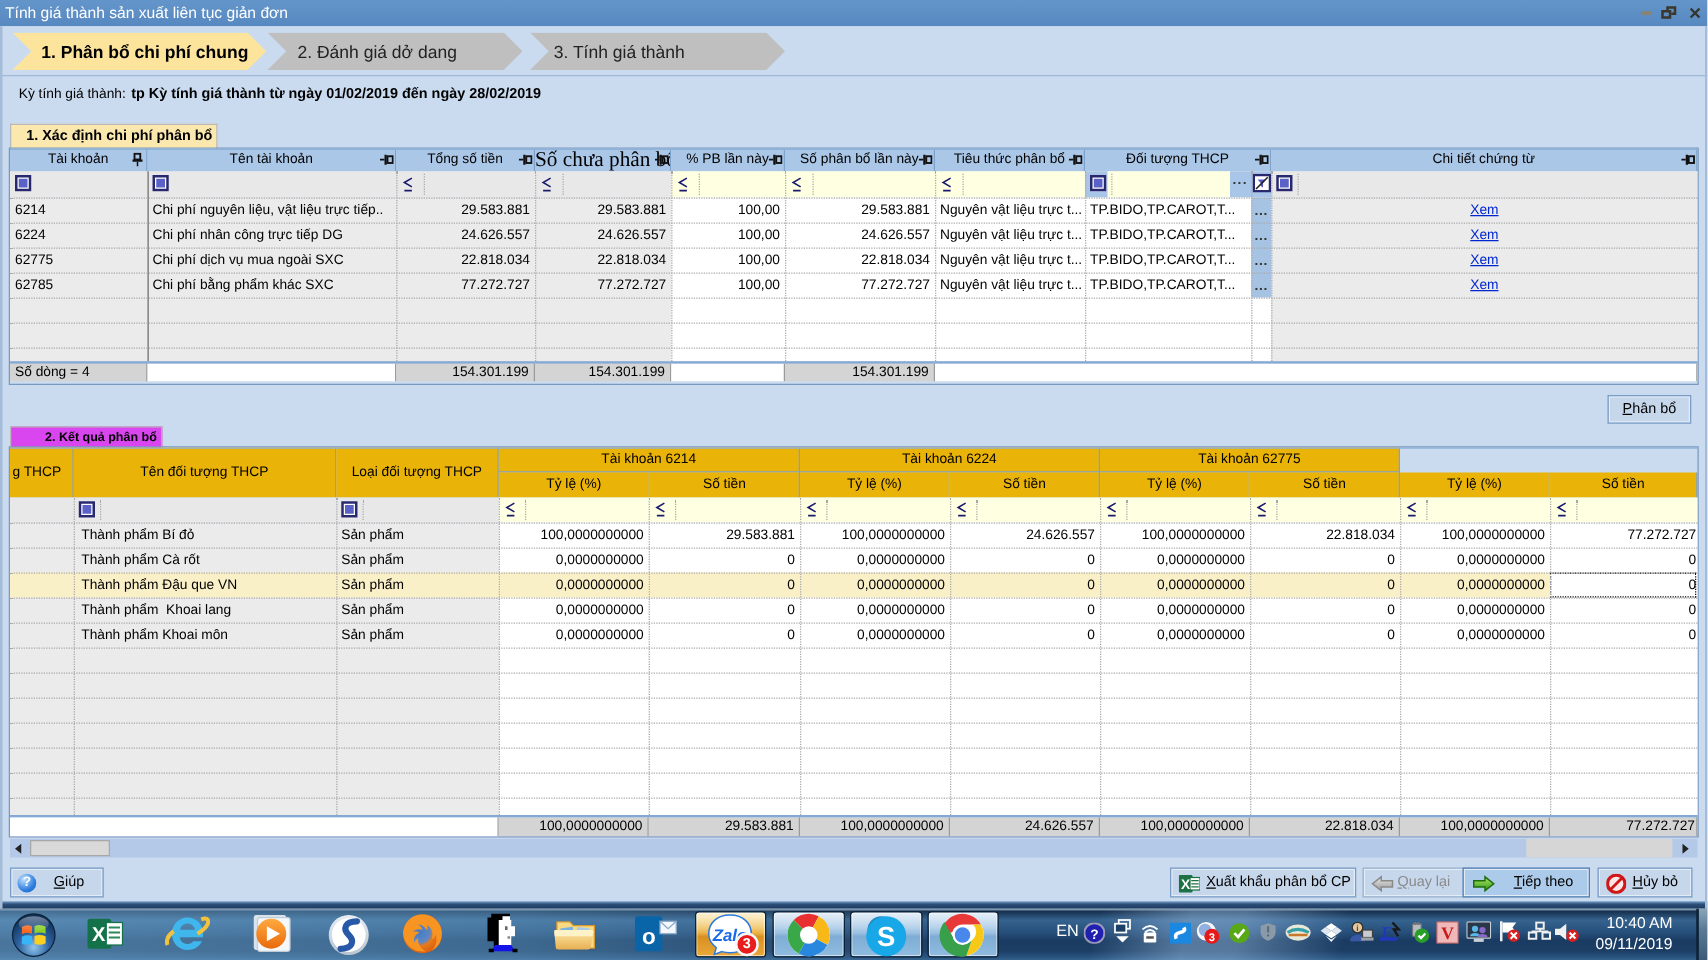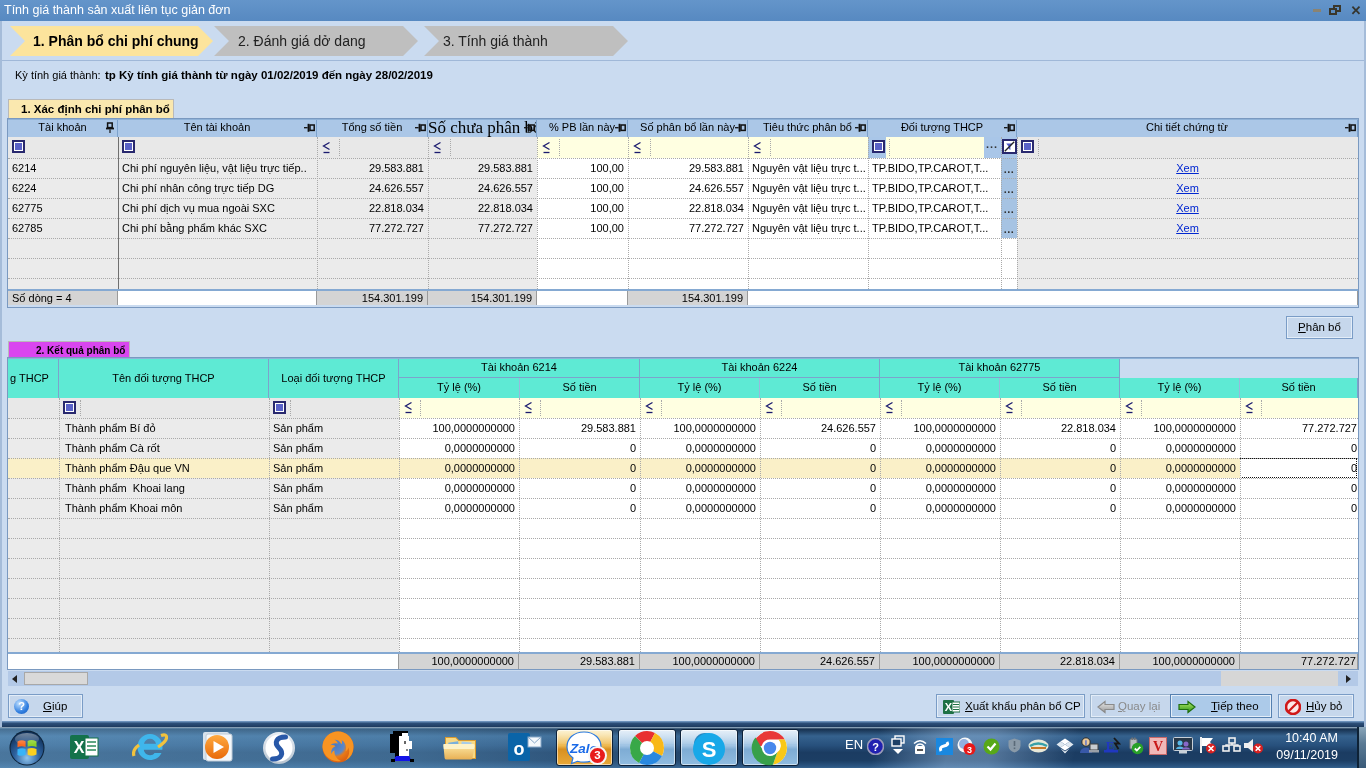--- a/index.html
+++ b/index.html
@@ -7,21 +7,21 @@
 #s div{position:absolute;}
 .nw{white-space:nowrap;overflow:hidden;}
 .r{text-align:right;}
 .c{text-align:center;}
 .b{font-weight:bold;}
 .lnk{color:#0026d0;text-decoration:underline;}
 .vline{width:1px;border-left:1px dotted #a9a9a9;}
 .hline{height:1px;border-top:1px dotted #a9a9a9;}
 .vsolid{width:1px;background:#6f6f6f;}
 .hdr{background:#abc7e7;border-right:1px solid #7da2cc;text-align:center;}
-.hdr2{background:#5eead4;text-align:center;}
+.hdr2{background:#eab308;text-align:center;}
 .chk{width:13px;height:13px;border:2px solid #28286e;background:#fff;}
 .chk i{position:absolute;left:1px;top:1px;width:7px;height:7px;background:#5a62c8;}
 .btn{background:#c6d7ec;border:1px solid #7a9cc6;box-shadow:inset 0 0 0 1px #e3edf8;text-align:center;}
 u{text-decoration:underline;}
 </style></head><body>
 <div id="s">
 <div class="" style="left:0px;top:0px;width:1366px;height:21px;background:linear-gradient(180deg,#6495ca,#5789c1);"></div>
 <div class="nw" style="left:4px;top:3px;width:900px;height:16px;color:#fff;font-size:12.5px;">Tính giá thành sản xuất liên tục giản đơn</div>
 <div class="" style="left:1313px;top:9px;width:8px;height:3px;background:#8a8372;"></div>
 <div class="" style="left:1333px;top:5px;width:8px;height:7px;border:2px solid #3a372c;background:transparent;"></div>

